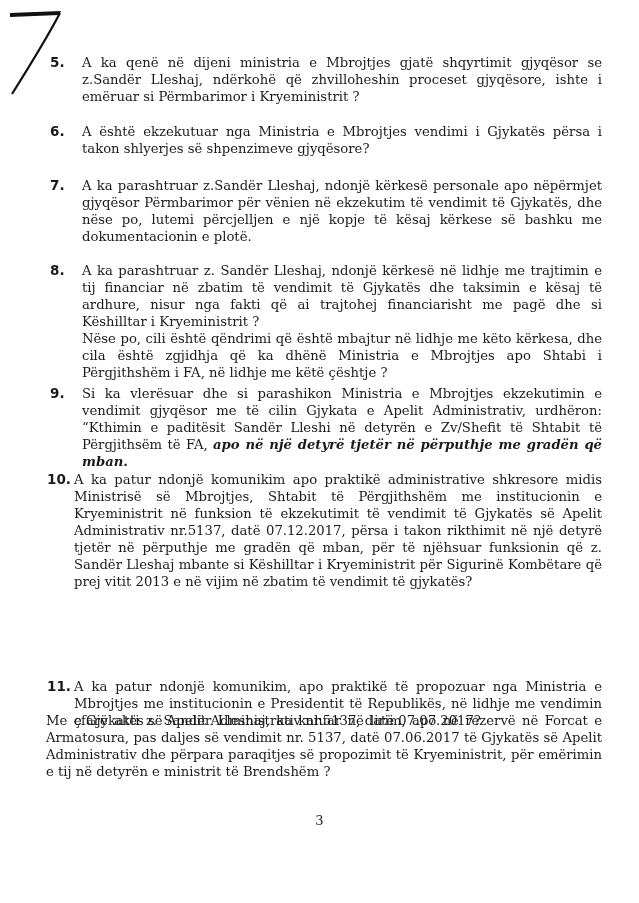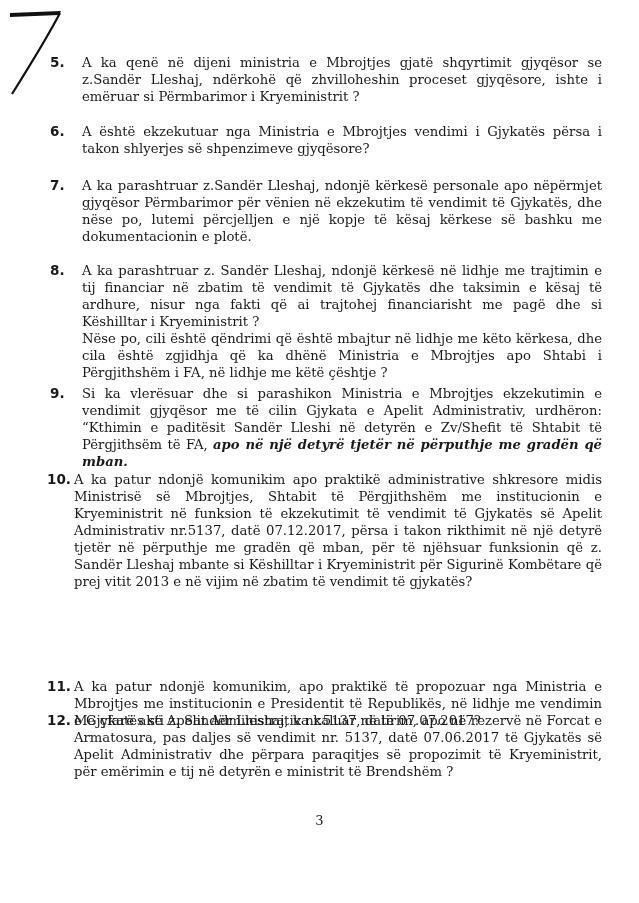--- a/index.html
+++ b/index.html
@@ -84,19 +84,18 @@
 </div>
 
 <div class="item" style="top:678px;">
   <span class="num wide">11.</span>
   <div class="body">
       <p>A ka patur ndonjë komunikim, apo praktikë të propozuar nga Ministria e Mbrojtjes me institucionin e Presidentit të Republikës, në lidhje me vendimin e Gjykatës së Apelit Administrativ nr.5137, datë 07.07.2017?</p>
     </div>
 </div>
 
 <div class="item" style="top:712px;">
-  <span class="num wide">12.</span>
   <div class="body">
     <p>Me çfarë akti z. Sandër Lleshaj, ka kaluar në lirim, apo në rezervë në Forcat e Armatosura, pas daljes së vendimit nr. 5137, datë 07.06.2017 të Gjykatës së Apelit Administrativ dhe përpara paraqitjes së propozimit të Kryeministrit, për emërimin e tij në detyrën e ministrit të Brendshëm ?</p>
   </div>
 </div>
 
 <div class="pageno">3</div>
 
 </body></html>

